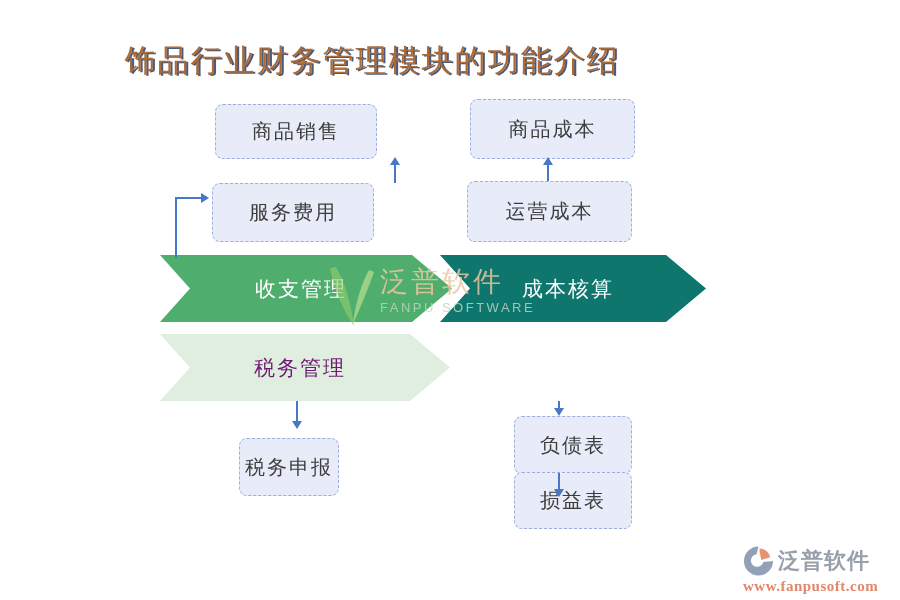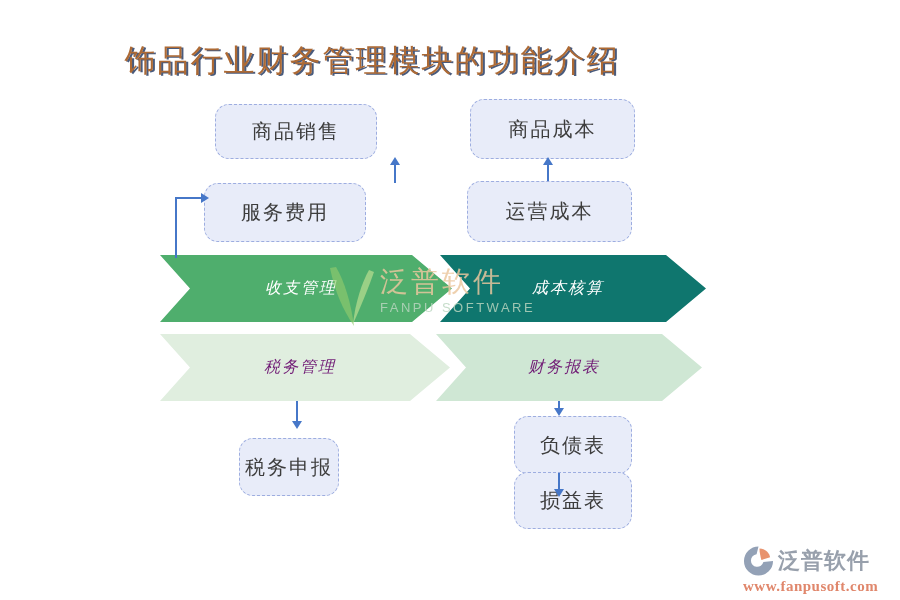--- a/index.html
+++ b/index.html
@@ -6,30 +6,30 @@
   .stage{
     position:relative;width:900px;height:600px;background:#ffffff;overflow:hidden;
     font-family:"Liberation Serif","DejaVu Serif",serif;
   }
   .title{
     position:absolute;left:0;top:40px;width:744px;margin:0;
     text-align:center;font-size:31px;font-weight:normal;letter-spacing:2px;
     color:#ad6a35;text-shadow:2px 1px 0 rgba(53,73,111,.9);
   }
   .box{
-    position:absolute;background:#e8ecf9;border:1px dashed #9dade0;border-radius:14px;
+    position:absolute;background:#e8ecf9;border:1px dashed #9dade0;border-radius:8px;
     display:flex;align-items:center;justify-content:center;
     font-size:20px;letter-spacing:2px;color:#3d3d3d;
   }
   .banner{
     position:absolute;height:67px;
     clip-path:polygon(0 0,calc(100% - 40px) 0,100% 50%,calc(100% - 40px) 100%,0 100%,30px 50%);
     display:flex;align-items:center;justify-content:center;
     padding-left:30px;padding-right:40px;box-sizing:border-box;
-    font-size:16px;letter-spacing:2px;font-style:italic;
+    font-size:21px;letter-spacing:2px;
   }
   .banner-row1{color:#ffffff;}
   .banner-row2{color:#701a75;}
   .aline{position:absolute;background:#4677c8;}
   .ah{position:absolute;width:0;height:0;}
   .ah-up{border-left:5px solid transparent;border-right:5px solid transparent;border-bottom:8px solid #4677c8;}
   .ah-down{border-left:5px solid transparent;border-right:5px solid transparent;border-top:8px solid #4677c8;}
   .ah-right{border-top:5px solid transparent;border-bottom:5px solid transparent;border-left:8px solid #4677c8;}
   .watermark{position:absolute;left:324px;top:266px;display:flex;align-items:flex-start;opacity:.88;pointer-events:none;}
   .wm-text{margin-left:4px;}
@@ -44,37 +44,34 @@
           font-family:"Liberation Serif","DejaVu Serif",serif;font-weight:bold;}
 </style>
 </head>
 <body>
 
 <div class="stage">
 
   <h1 class="title">饰品行业财务管理模块的功能介绍</h1>
 
   <div class="box" style="left:215px;top:104px;width:160px;height:53px">商品销售</div>
-  <div class="box" style="left:204px;top:183px;width:160px;height:57px">服务费用</div>
+  <div class="box" style="left:212px;top:183px;width:160px;height:57px">服务费用</div>
 
   <div class="box" style="left:470px;top:99px;width:163px;height:58px">商品成本</div>
   <div class="box" style="left:467px;top:181px;width:163px;height:59px">运营成本</div>
 
   <div class="banner banner-row1" style="left: 160px; top: 255px; width: 292px; background-color: rgb(79, 174, 109);">
     <span>收支管理</span>
   </div>
   <div class="banner banner-row1" style="left: 440px; top: 255px; width: 266px; background-color: #0f766e;">
     <span>成本核算</span>
   </div>
 
   <div class="banner banner-row2" style="left: 160px; top: 334px; width: 290px; background-color: rgb(224, 238, 223);">
     <span>税务管理</span>
-  </div>
-  <div class="banner banner-row2" style="left: 436px; top: 334px; width: 266px; background-color: rgb(207, 231, 212);">
-    <span>财务报表</span>
   </div>
 
   <div class="box" style="left:239px;top:438px;width:98px;height:56px">税务申报</div>
   <div class="box" style="left:514px;top:416px;width:116px;height:56px">负债表</div>
   <div class="box" style="left:514px;top:472px;width:116px;height:55px">损益表</div>
 
   <span class="ah ah-up" style="left:390px;top:157px"></span>
   <div class="aline" style="left:394px;top:164px;width:2px;height:19px"></div>
 
   <span class="ah ah-up" style="left:543px;top:157px"></span>

